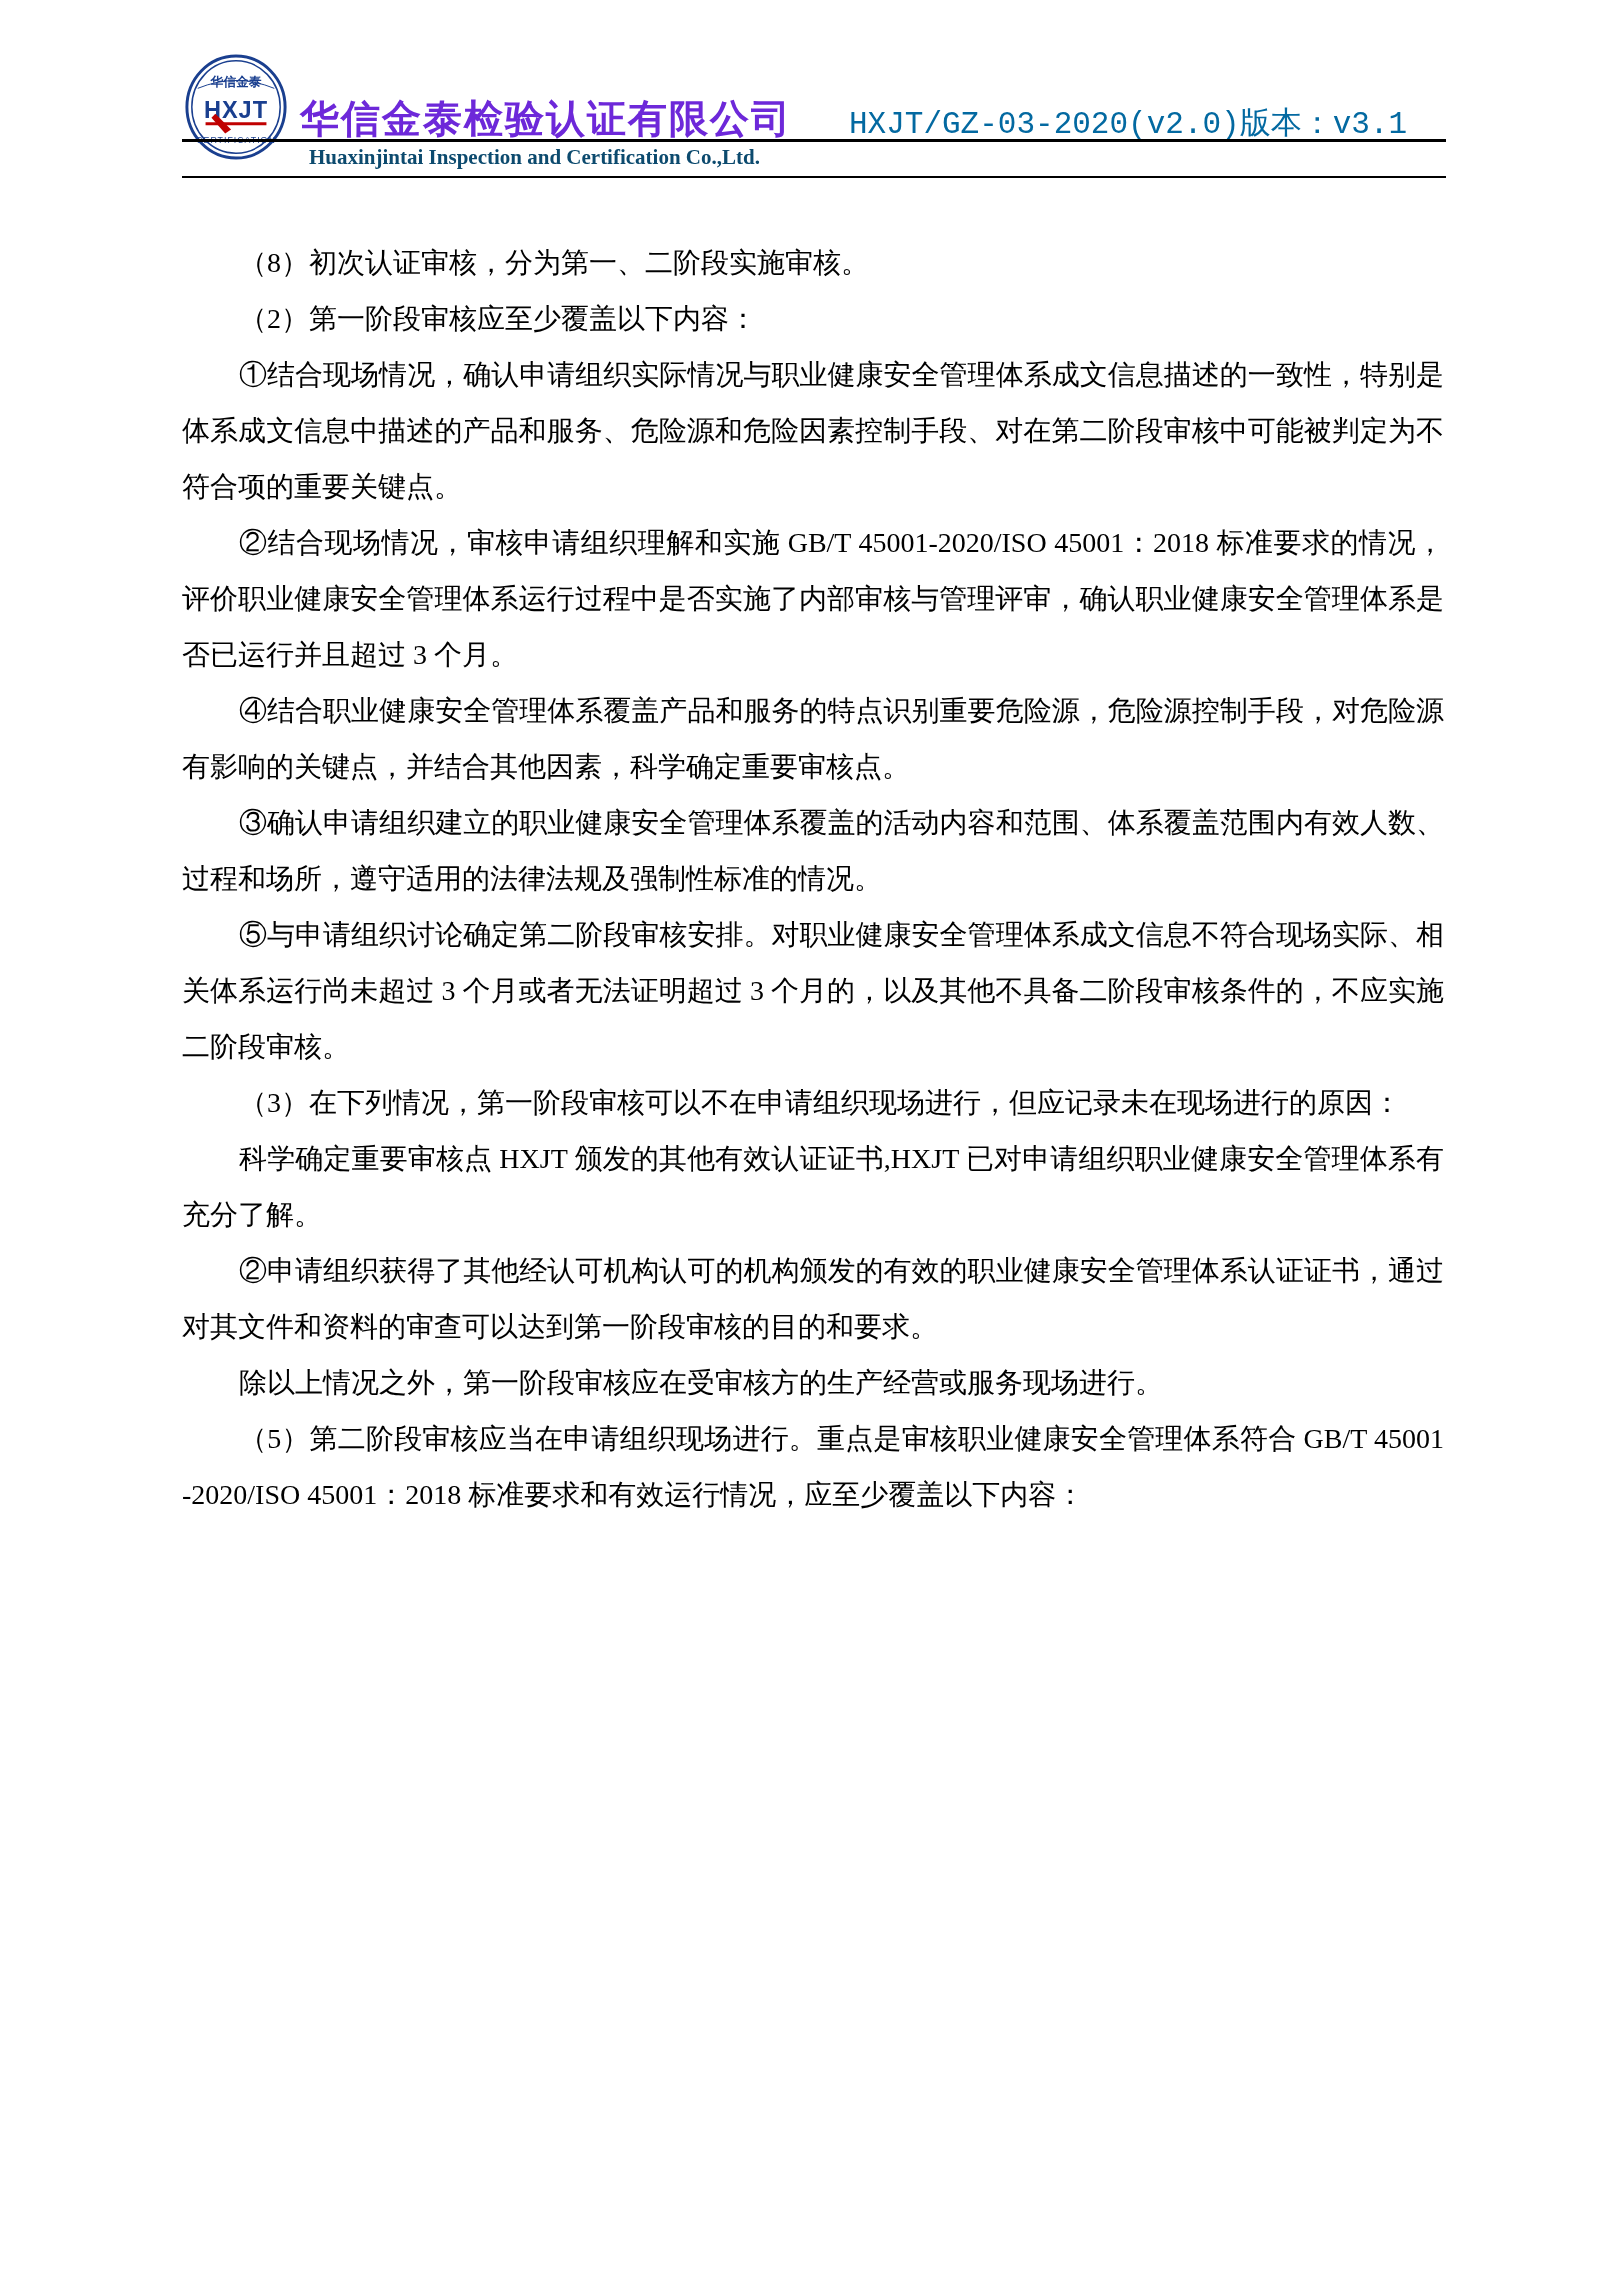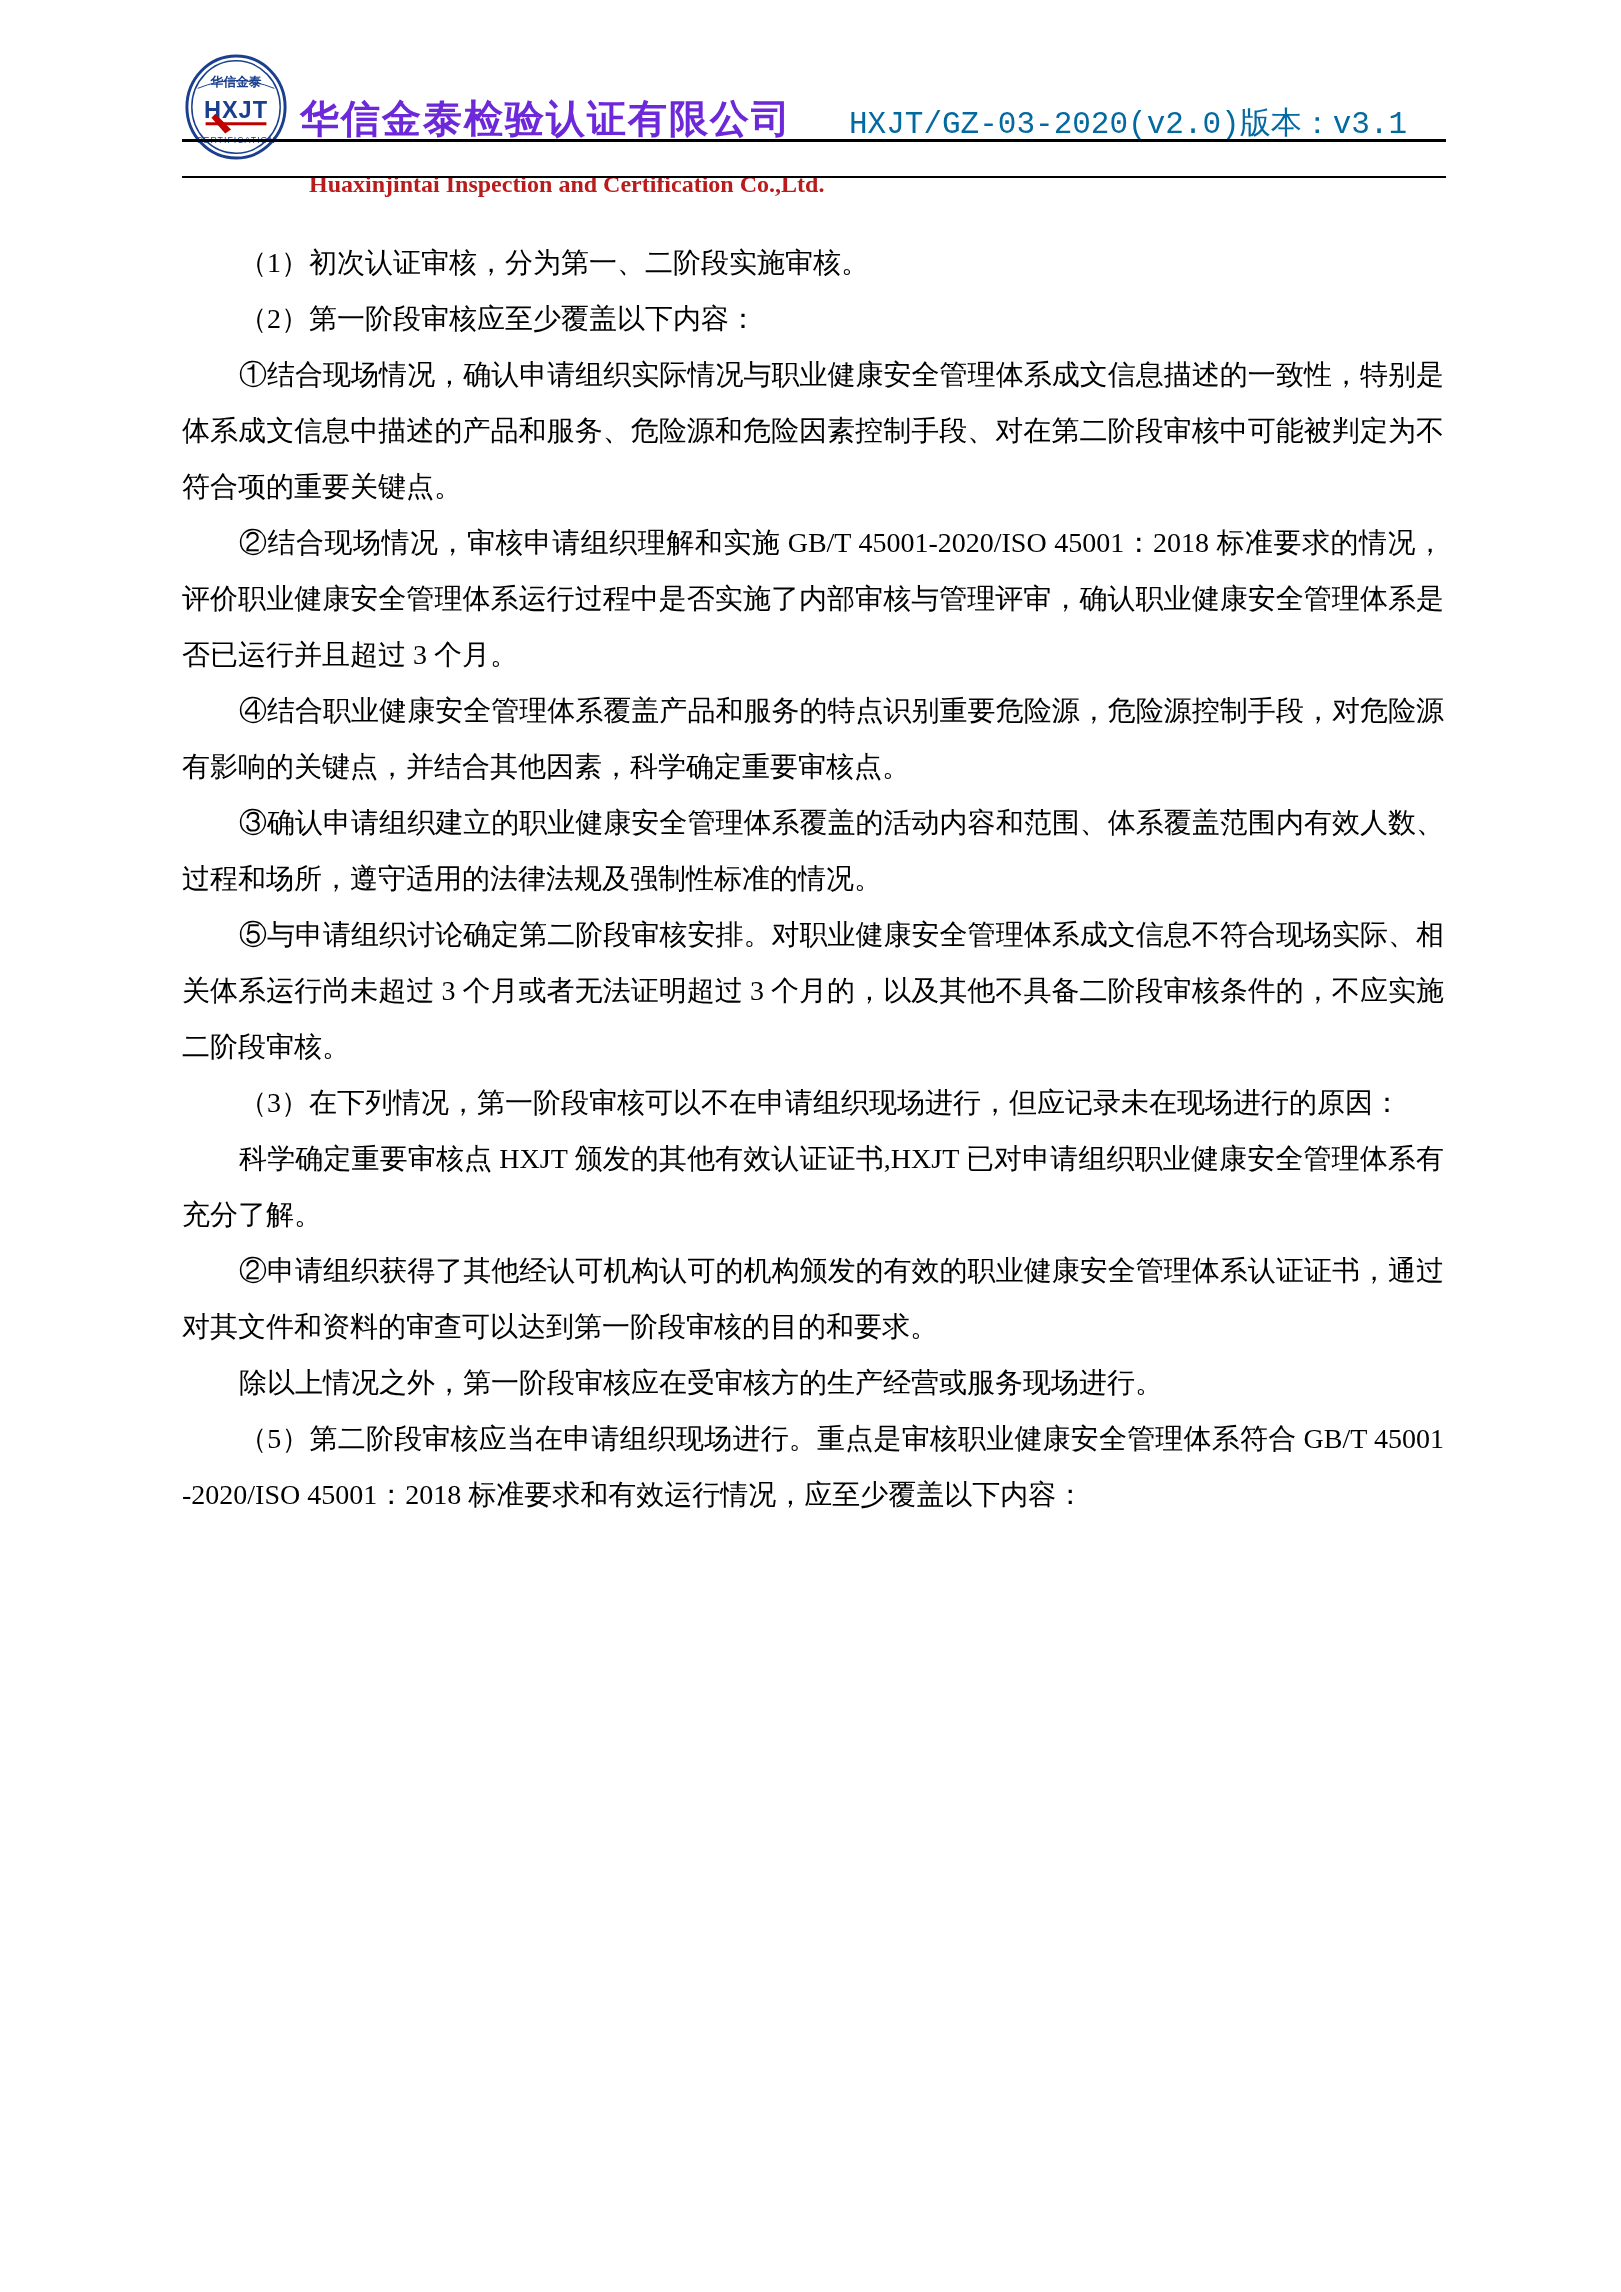--- a/index.html
+++ b/index.html
@@ -60,24 +60,23 @@
     font-size: 31px;
     color: #0369a1;
     white-space: nowrap;
   }
   .company-en {
     position: absolute;
     left: 127px;
     top: 94px;
     font-family: "Liberation Serif", serif;
     font-weight: bold;
-    font-size: 24px;
-    color: #b91c1c;
+    font-size: 21px;
+    color: #0c4a6e;
     white-space: nowrap;
-    margin-top: 26px;
   }
   .rule-top {
     position: absolute;
     left: 0px;
     top: 88px;
     width: 1264px;
     height: 2.9px;
     background: #000;
   }
   .rule-bottom {
@@ -129,21 +128,21 @@
     </div>
 
     <div class="company-cn">华信金泰检验认证有限公司</div>
     <div class="doc-code">HXJT/GZ-03-2020(v2.0)版本：v3.1</div>
     <div class="rule-top"></div>
     <div class="company-en">Huaxinjintai Inspection and Certification Co.,Ltd.</div>
     <div class="rule-bottom"></div>
   </div>
 
   <div class="content">
-    <p class="para">（1）初次认证审核，分为第一、二阶段实施审核。</p>
+    <p class="para">（8）初次认证审核，分为第一、二阶段实施审核。</p>
     <p class="para">（2）第一阶段审核应至少覆盖以下内容：</p>
     <p class="para">①结合现场情况，确认申请组织实际情况与职业健康安全管理体系成文信息描述的一致性，特别是体系成文信息中描述的产品和服务、危险源和危险因素控制手段、对在第二阶段审核中可能被判定为不符合项的重要关键点。</p>
     <p class="para">②结合现场情况，审核申请组织理解和实施 GB/T 45001-2020/ISO 45001：2018 标准要求的情况，评价职业健康安全管理体系运行过程中是否实施了内部审核与管理评审，确认职业健康安全管理体系是否已运行并且超过 3 个月。</p>
     <p class="para">④结合职业健康安全管理体系覆盖产品和服务的特点识别重要危险源，危险源控制手段，对危险源有影响的关键点，并结合其他因素，科学确定重要审核点。</p>
     <p class="para">③确认申请组织建立的职业健康安全管理体系覆盖的活动内容和范围、体系覆盖范围内有效人数、过程和场所，遵守适用的法律法规及强制性标准的情况。</p>
     <p class="para">⑤与申请组织讨论确定第二阶段审核安排。对职业健康安全管理体系成文信息不符合现场实际、相关体系运行尚未超过 3 个月或者无法证明超过 3 个月的，以及其他不具备二阶段审核条件的，不应实施二阶段审核。</p>
     <p class="para">（3）在下列情况，第一阶段审核可以不在申请组织现场进行，但应记录未在现场进行的原因：</p>
     <p class="para">科学确定重要审核点 HXJT 颁发的其他有效认证证书,HXJT 已对申请组织职业健康安全管理体系有充分了解。</p>
     <p class="para">②申请组织获得了其他经认可机构认可的机构颁发的有效的职业健康安全管理体系认证证书，通过对其文件和资料的审查可以达到第一阶段审核的目的和要求。</p>
     <p class="para">除以上情况之外，第一阶段审核应在受审核方的生产经营或服务现场进行。</p>

